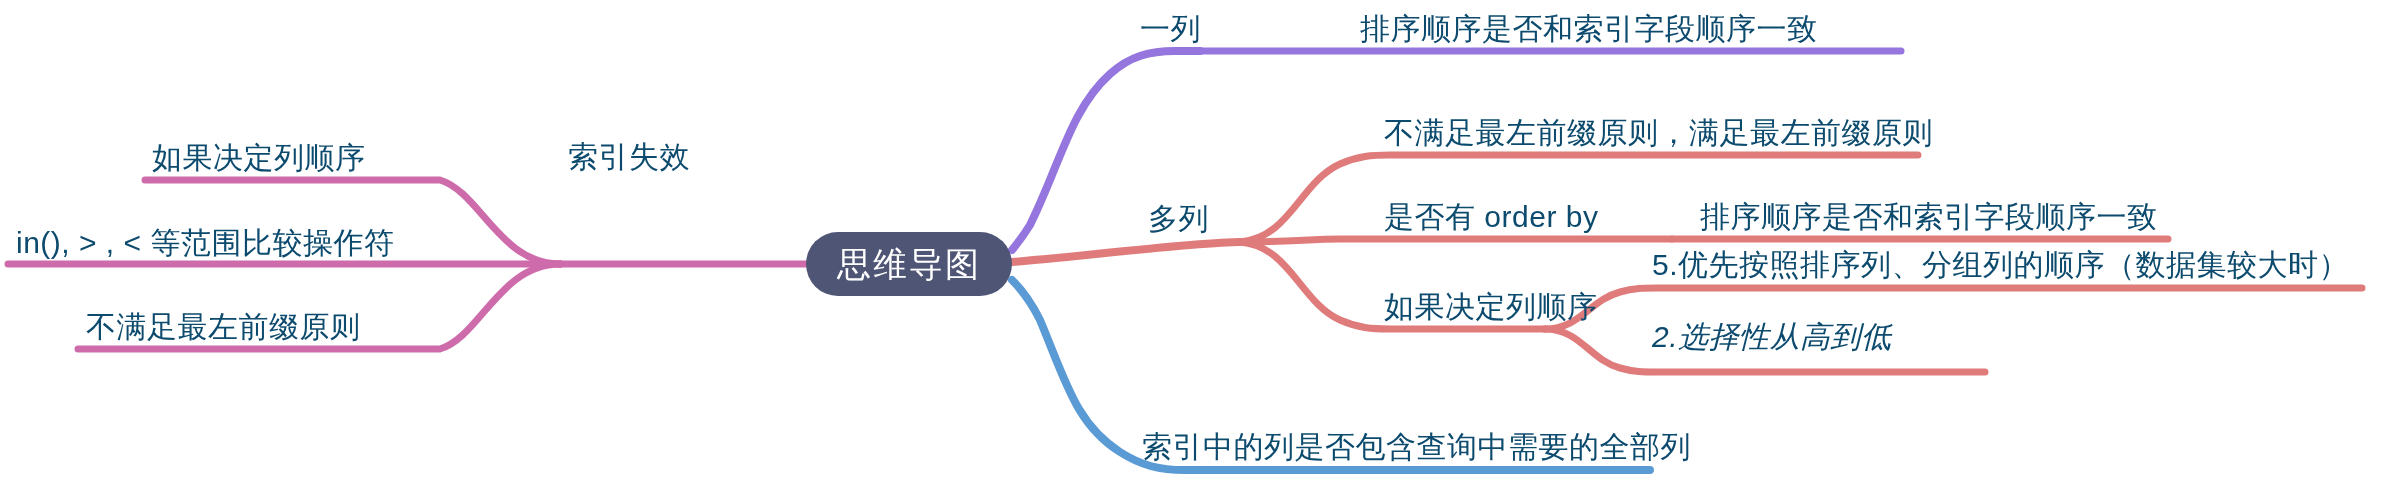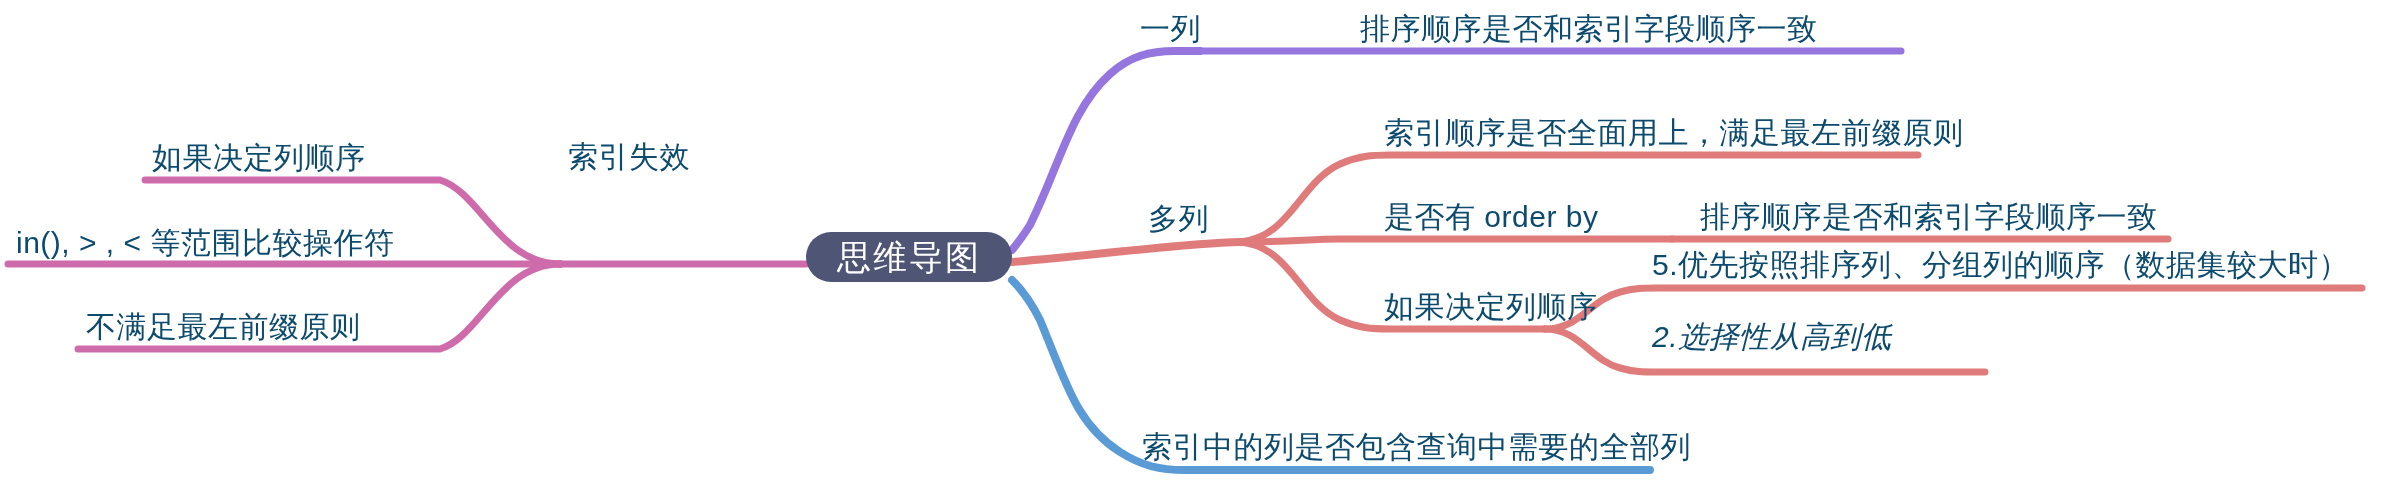--- a/index.html
+++ b/index.html
@@ -28,21 +28,21 @@
     color: #0c4a6e;
     font-size: 30px;
     line-height: 1;
     letter-spacing: 0.5px;
   }
   #central-node {
     position: absolute;
     left: 806px;
     top: 232px;
     width: 206px;
-    height: 50px;
+    height: 64px;
     background: #4f5575;
     border-radius: 32px;
     box-sizing: border-box;
     display: flex;
     align-items: center;
     justify-content: center;
   }
   #central-node-text {
     color: #ffffff;
     font-size: 34px;
@@ -124,21 +124,21 @@
   <div class="node-label" style="left:16px; top:228px;">in(), &gt; , &lt; 等范围比较操作符</div>
 
   <div class="node-label" style="left:86px; top:312px;">不满足最左前缀原则</div>
 
   <div class="node-label" style="left:1140px; top:14px;">一列</div>
 
   <div class="node-label" style="left:1360px; top:14px;">排序顺序是否和索引字段顺序一致</div>
 
   <div class="node-label" style="left:1148px; top:204px;">多列</div>
 
-  <div class="node-label" style="left:1384px; top:118px;">索引顺序是否全面用上，满足最左前缀原则</div>
+  <div class="node-label" style="left:1384px; top:118px;">不满足最左前缀原则，满足最左前缀原则</div>
 
   <div class="node-label" style="left:1384px; top:202px;">是否有 order by</div>
 
   <div class="node-label" style="left:1700px; top:202px;">排序顺序是否和索引字段顺序一致</div>
 
   <div class="node-label" style="left:1384px; top:292px;">如果决定列顺序</div>
 
   <div class="node-label" style="left:1652px; top:250px;">5.优先按照排序列、分组列的顺序（数据集较大时）</div>
 
   <div class="node-label" style="left:1652px; top:322px;font-style:italic;">2.选择性从高到低</div>

